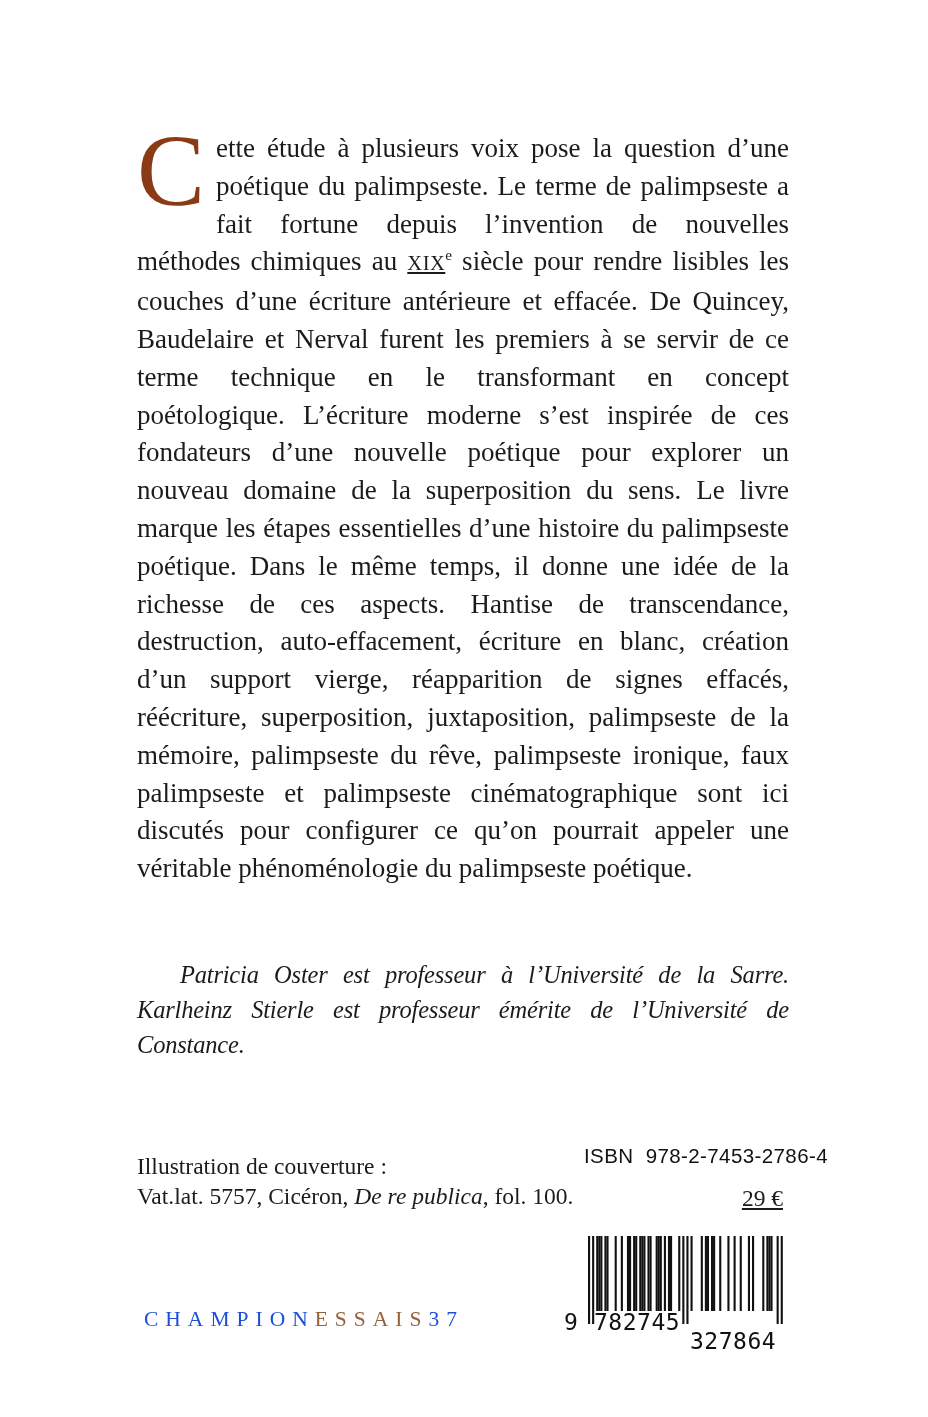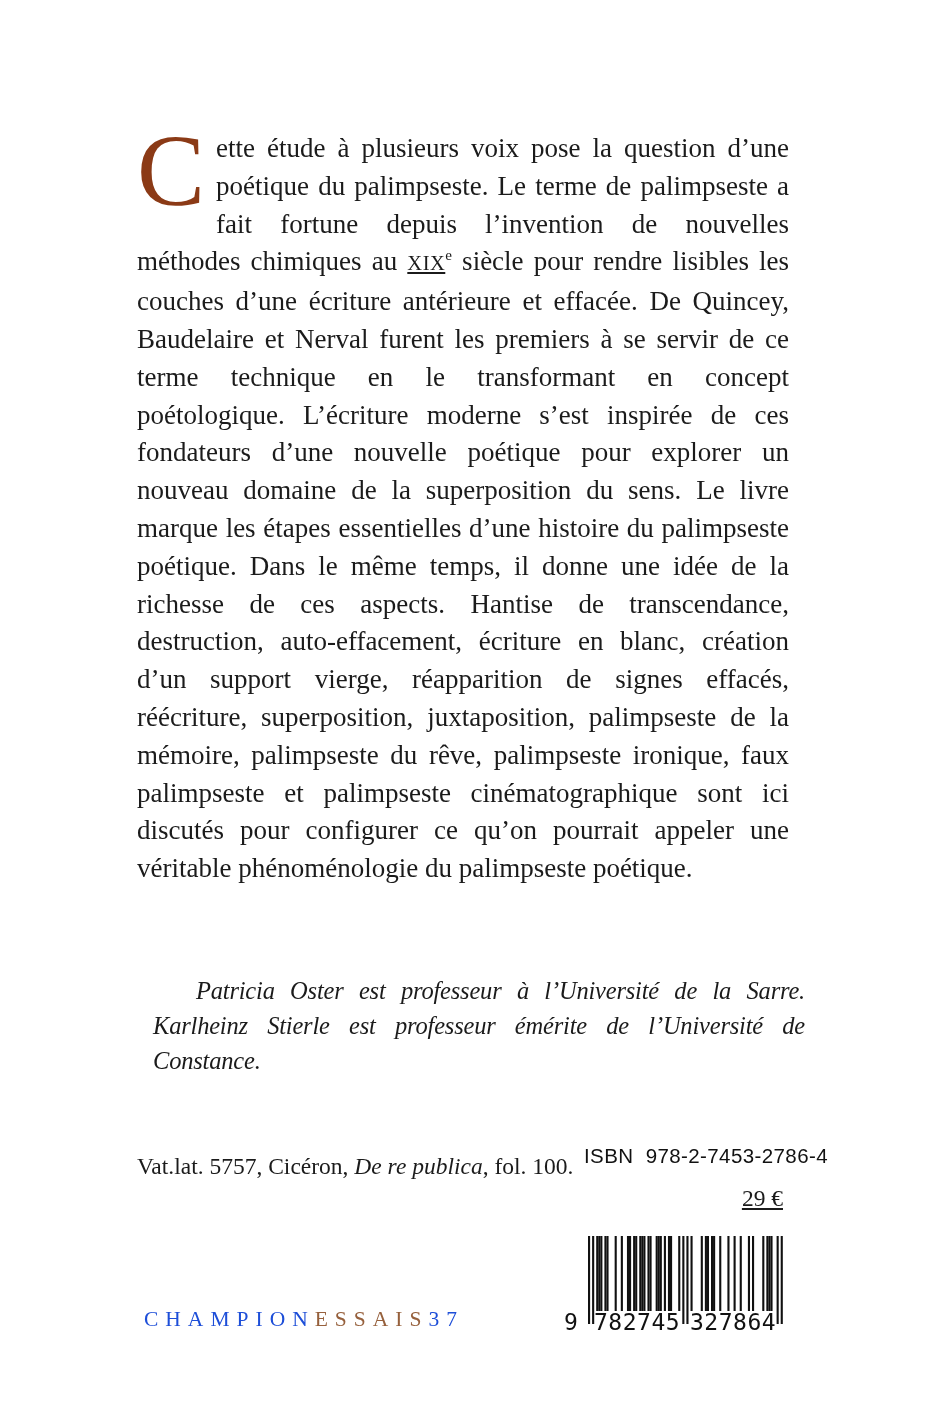--- a/index.html
+++ b/index.html
@@ -35,21 +35,21 @@
   }
   .seg-smallcaps { font-size: 0.76em; letter-spacing: 0.5px; text-decoration: underline; }
   .seg-superscript { font-size: 0.56em; vertical-align: super; line-height: 0; }
   .seg-italic { font-style: italic; }
   
   .bio {
     position: absolute;
     left: 137px;
     top: 957px;
     width: 652px;
-    margin: 16px;
+    margin: 0;
     font-style: italic;
     font-size: 24.5px;
     line-height: 35px;
     letter-spacing: -0.2px;
     text-align: justify;
     text-indent: 43px;
   }
   
   .credits {
     position: absolute;
@@ -92,21 +92,21 @@
   .barcode-svg { position: absolute; left: 0; top: 0; }
   .bc-digit {
     position: absolute;
     top: 73px;
     font-family: "DejaVu Sans Mono", monospace;
     font-size: 23px;
     color: #111111;
   }
   .bc-first { left: 2px; }
   .bc-left  { left: 32px;  width: 86px; text-align: right; letter-spacing: 0.5px; }
-  .bc-right { left: 128px; width: 86px; text-align: right; letter-spacing: 0.5px; }
+  .bc-right { left: 128px; width: 86px; text-align: right; letter-spacing: 0.5px; margin-top: 19px; }
   
   .imprint {
     position: absolute;
     left: 144px;
     top: 1307px;
     font-size: 21.5px;
     letter-spacing: 7px;
     white-space: nowrap;
   }
   .imprint .imp-series { margin: 0 0; }
@@ -114,20 +114,21 @@
 </head>
 <body>
 
 <div class="page">
 
   <p class="blurb"><span class="dropcap" style="color: rgb(139, 58, 22);">C</span><span><span>ette étude à plusieurs voix pose la question d’une poétique du palimpseste. Le terme de palimpseste a fait fortune depuis l’invention de nouvelles méthodes chimiques au </span><span class="seg-smallcaps">XIX</span><span class="seg-superscript">e</span><span> siècle pour rendre lisibles les couches d’une écriture antérieure et effacée. De Quincey, Baudelaire et Nerval furent les premiers à se servir de ce terme technique en le transformant en concept poétologique. L’écriture moderne s’est inspirée de ces fondateurs d’une nouvelle poétique pour explorer un nouveau domaine de la superposition du sens. Le livre marque les étapes essentielles d’une histoire du palimpseste poétique. Dans le même temps, il donne une idée de la richesse de ces aspects. Hantise de transcendance, destruction, auto-effacement, écriture en blanc, création d’un support vierge, réapparition de signes effacés, réécriture, superposition, juxtaposition, palimpseste de la mémoire, palimpseste du rêve, palimpseste ironique, faux palimpseste et palimpseste cinématographique sont ici discutés pour configurer ce qu’on pourrait appeler une véritable phénoménologie du palimpseste poétique.</span></span></p>
 
   <p class="bio">Patricia Oster est professeur à l’Université de la Sarre. Karlheinz Stierle est professeur émérite de l’Université de Constance.</p>
 
   <div class="credits">
+    <div>Illustration de couverture :</div>
     <div><span>Vat.lat. 5757, Cicéron, </span><span class="seg-italic">De re publica</span><span>, fol. 100.</span></div>
   </div>
 
   <div class="price">29 €</div>
 
   <div class="isbn-label">ISBN  978-2-7453-2786-4</div>
 
   <div class="barcode-block">
     <svg id="barcode-svg" class="barcode-svg" width="222" height="96">
         <rect x="26.00" y="0" width="2.11" height="88" fill="#111111"></rect>

